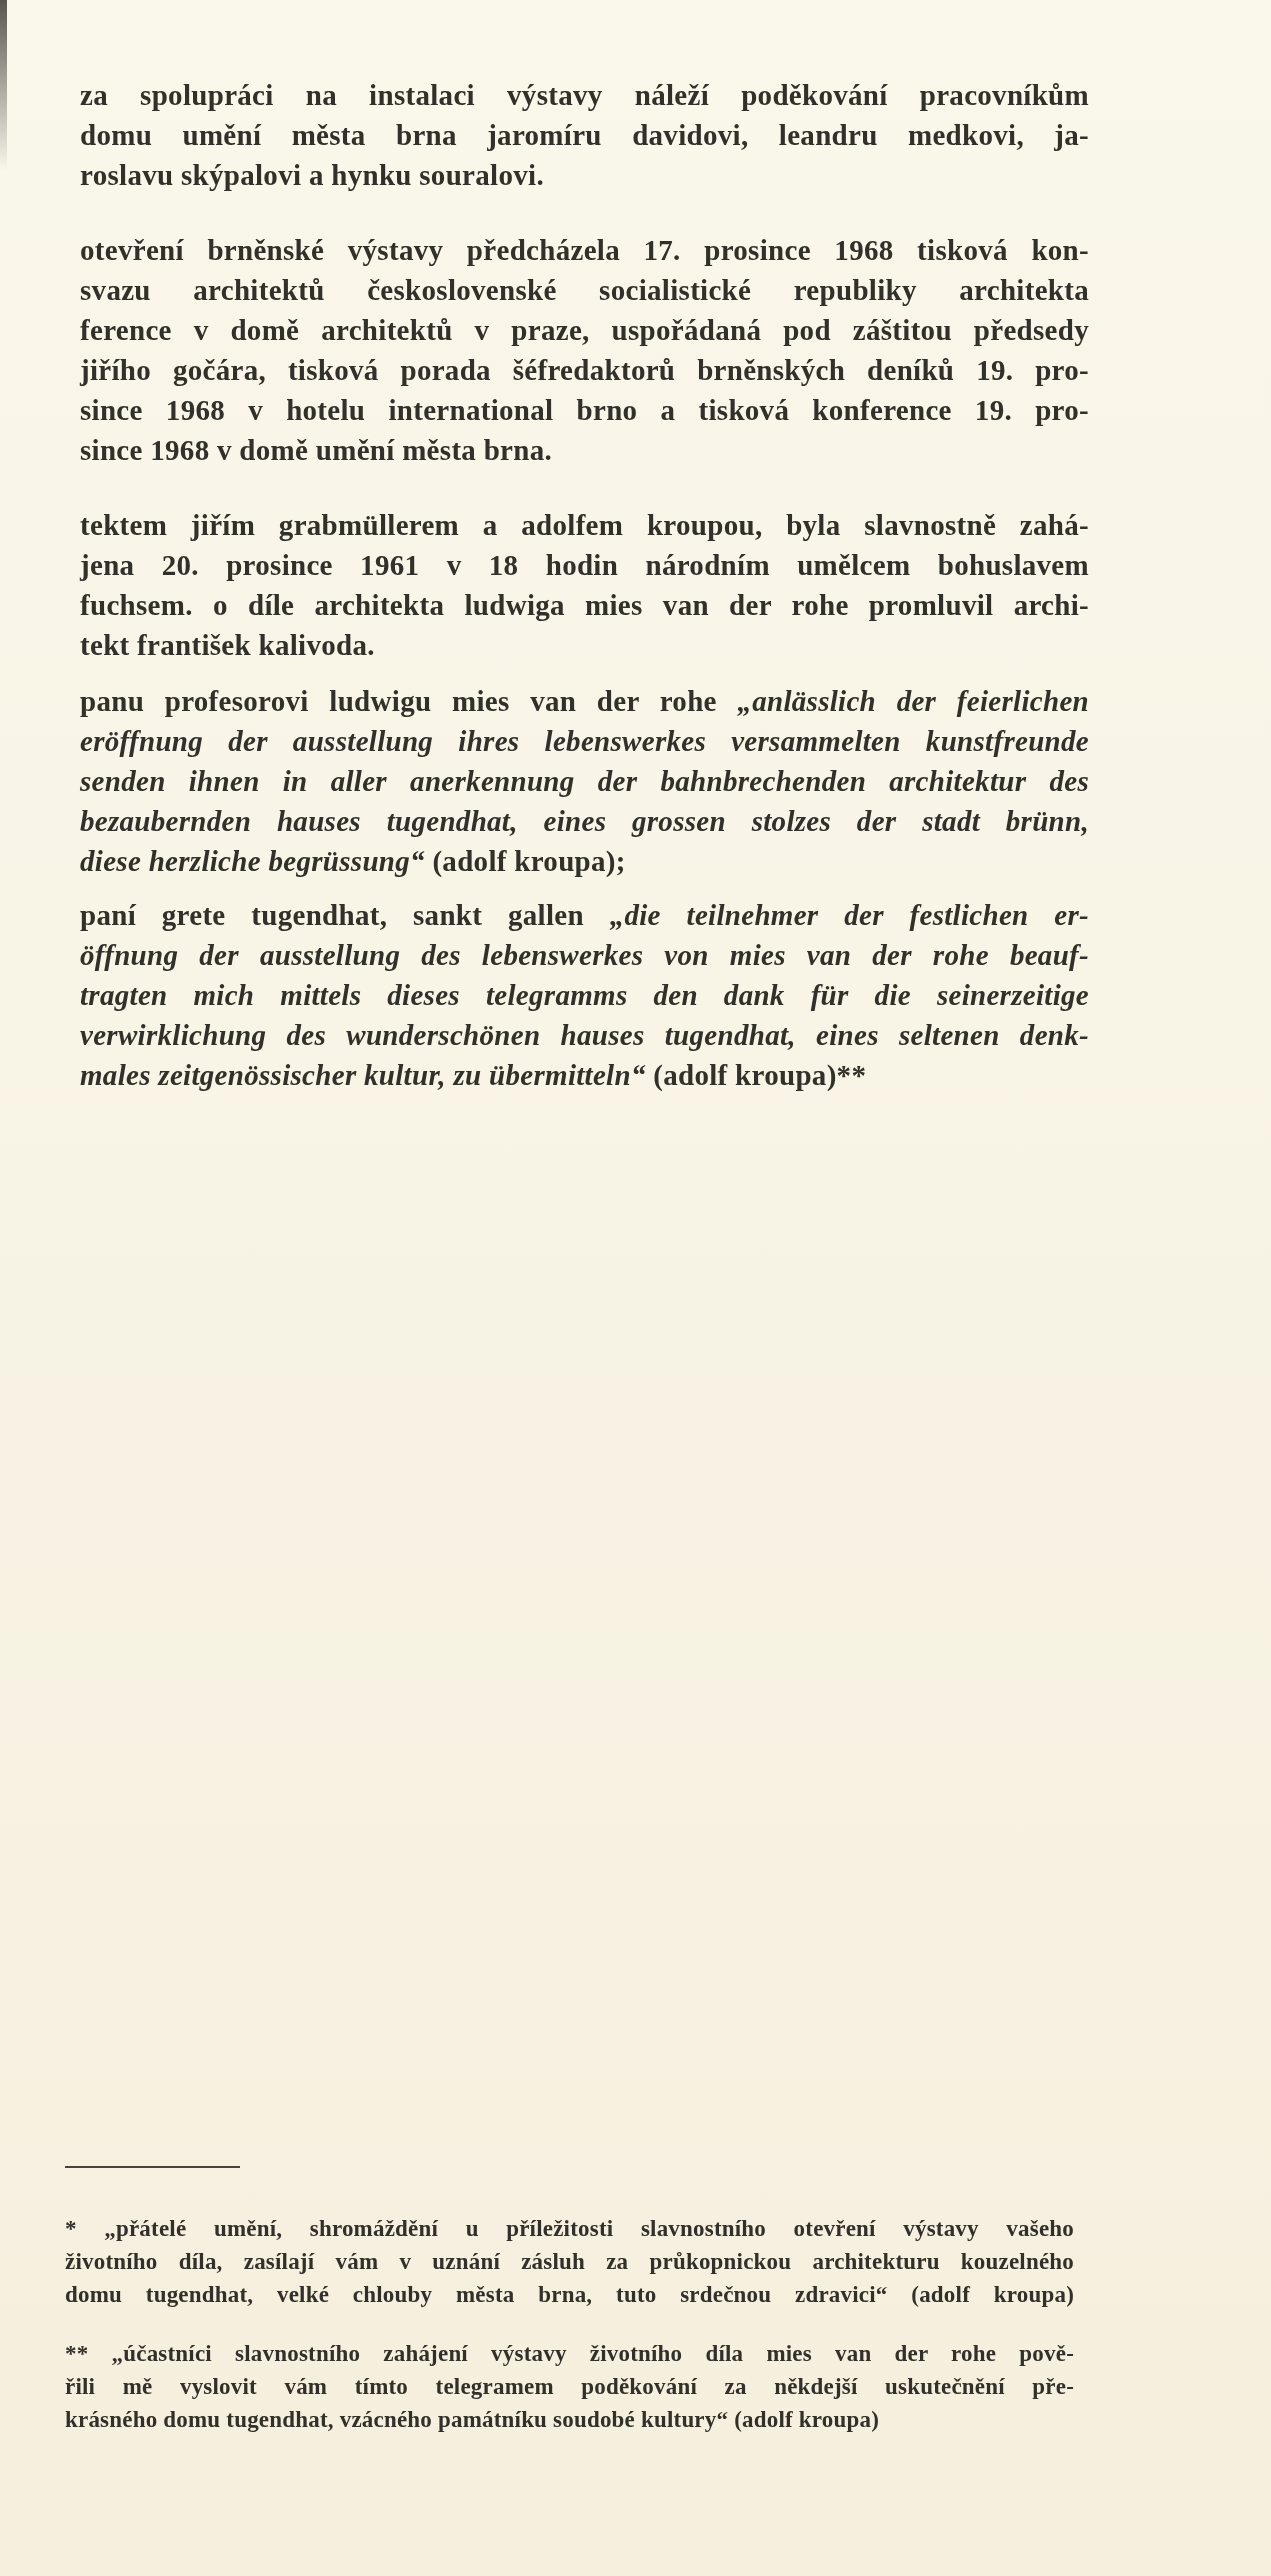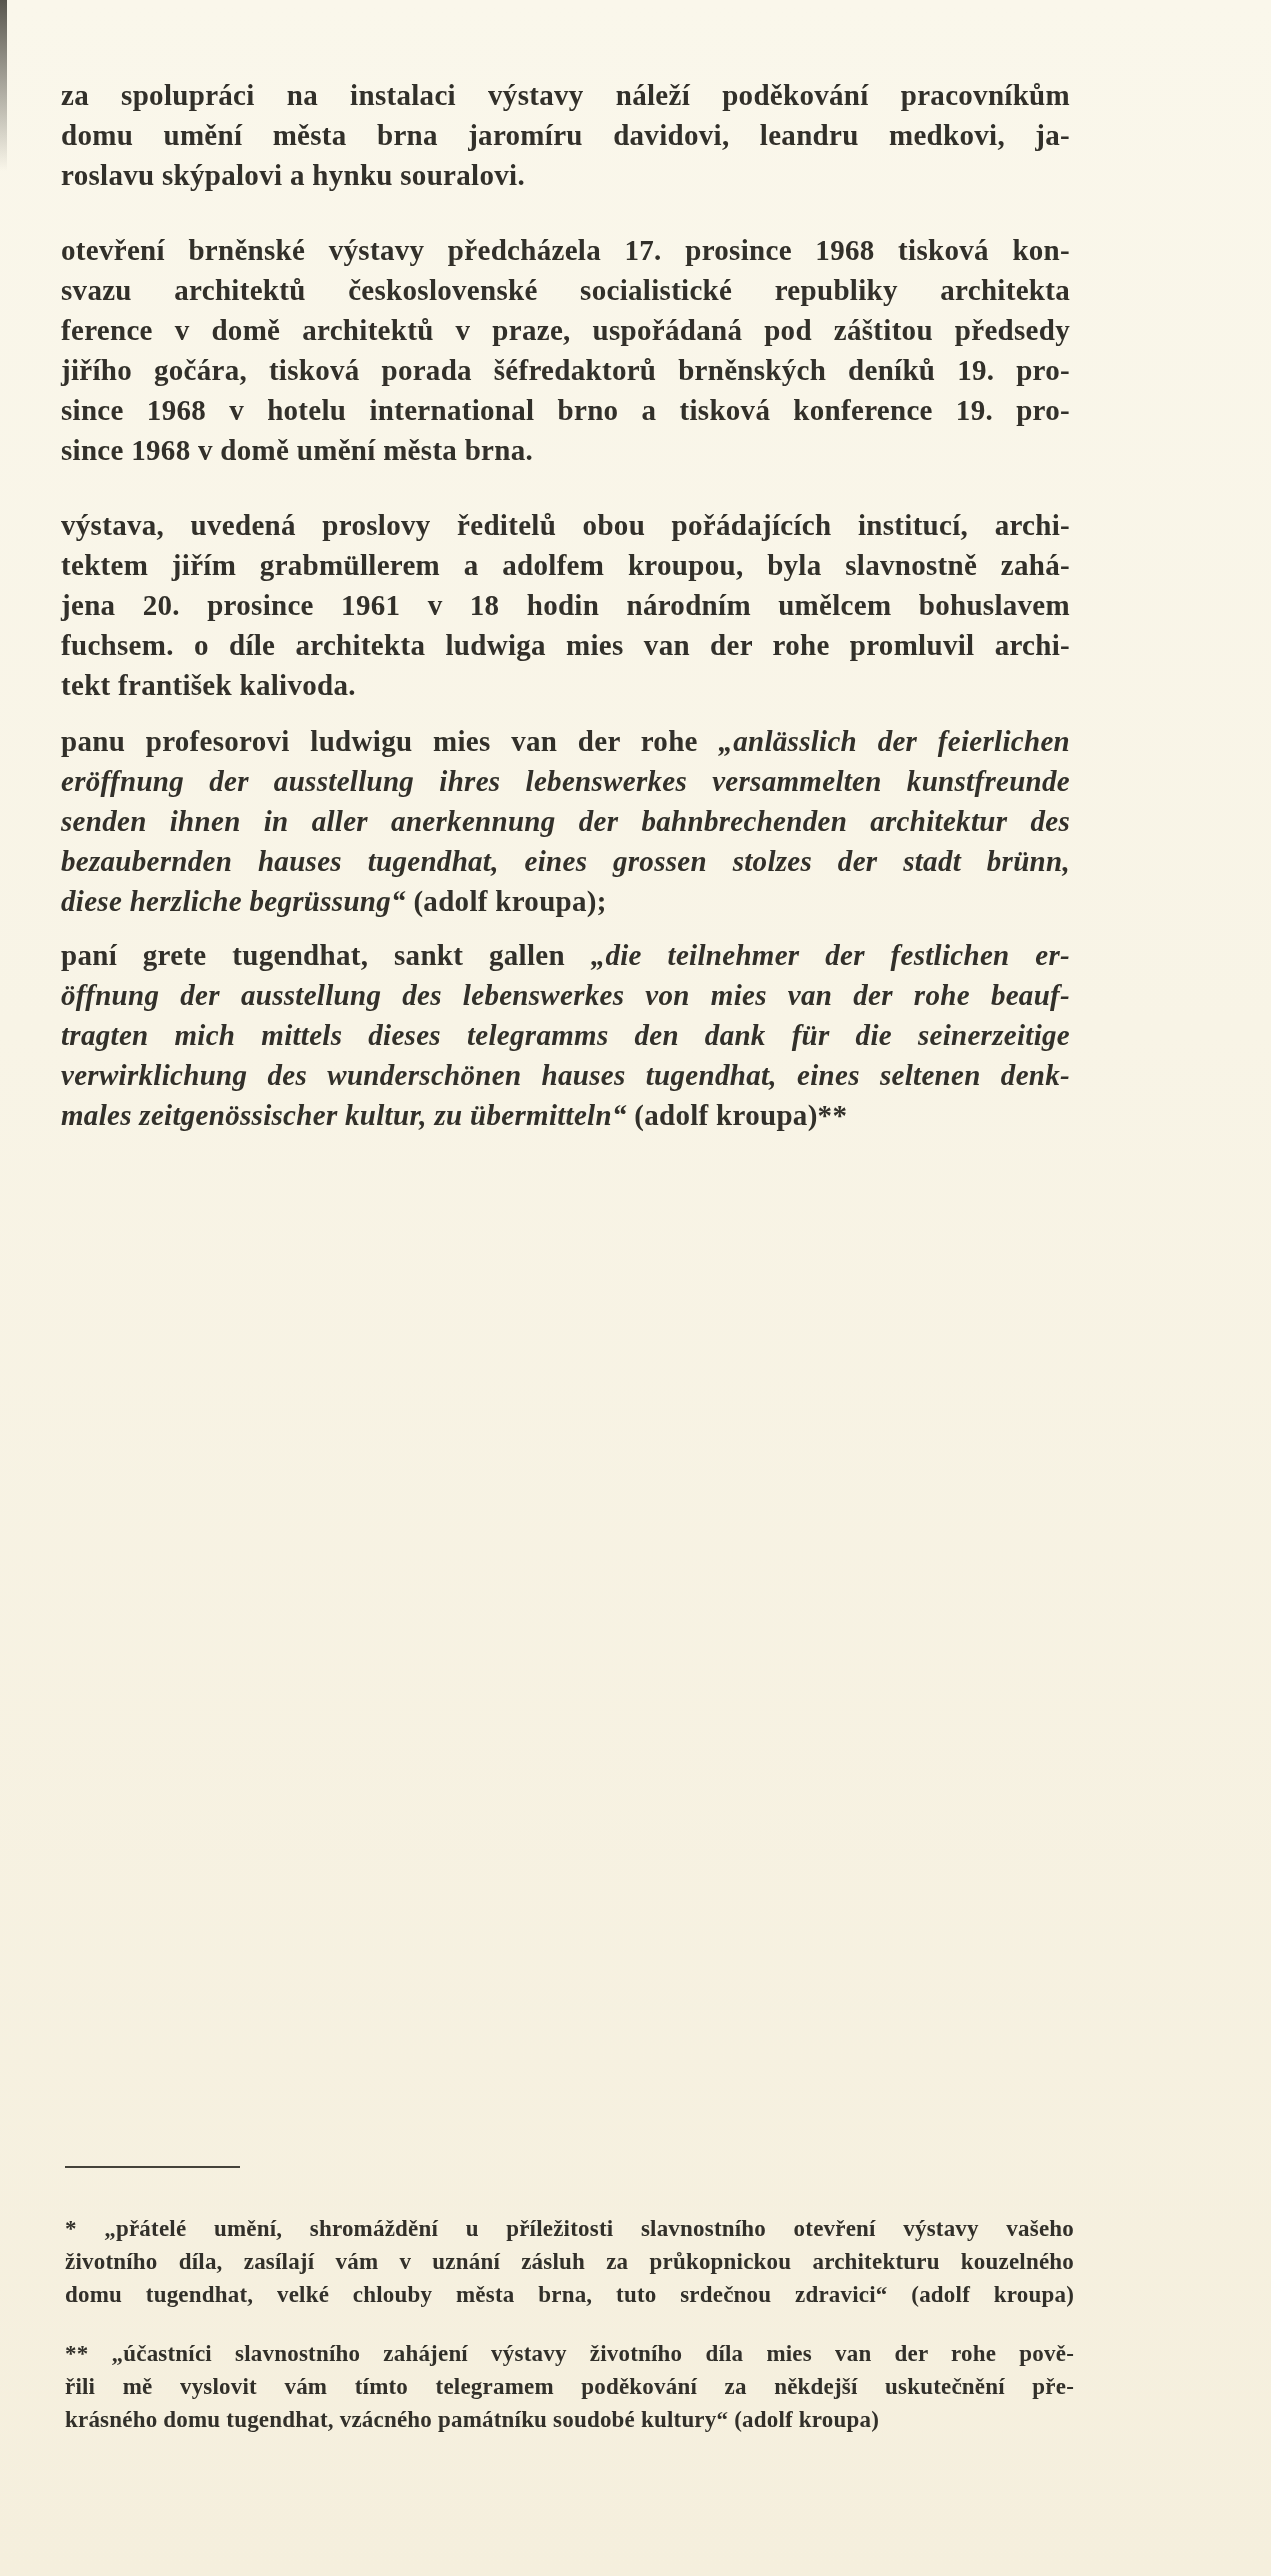--- a/index.html
+++ b/index.html
@@ -7,21 +7,21 @@
     width:1271px;height:2576px;position:relative;overflow:hidden;
     background:linear-gradient(180deg,#faf7eb 0%,#f8f4e6 40%,#f5efdd 100%);
     font-family:"Liberation Serif","DejaVu Serif",serif;
   }
   .page{position:absolute;inset:0;}
   .edge-artifact{
     position:absolute;left:0;top:0;width:7.2px;height:171px;
     background:linear-gradient(180deg,rgba(60,58,50,.85),rgba(60,58,50,0));
   }
   #main-text{
-    position:absolute;left:61px;top:75px;width:1009px;
+    position:absolute;left:80px;top:75px;width:1009px;
     color:#32302a;font-weight:700;font-size:29px;letter-spacing:0.3px;
   }
   .para{margin-top:35px;}
   .para:first-child{margin-top:0;}
   [data-name="para-telegram-mies"]{margin-top:16px;}
   [data-name="para-telegram-grete"]{margin-top:14.3px;}
   .line{line-height:40px;text-align:justify;text-align-last:justify;}
   .line.last{text-align-last:left;}
   .it{font-style:italic;}
   .rule{
@@ -51,21 +51,20 @@
       </div>
       <div class="para" data-name="para-press-conferences">
         <div class="line" data-name="text-line"><span data-name="body-text">otevření brněnské výstavy předcházela 17. prosince 1968 tisková kon-</span></div>
         <div class="line" data-name="text-line"><span data-name="body-text">svazu architektů československé socialistické republiky architekta</span></div>
         <div class="line" data-name="text-line"><span data-name="body-text">ference v domě architektů v praze, uspořádaná pod záštitou předsedy</span></div>
         <div class="line" data-name="text-line"><span data-name="body-text">jiřího gočára, tisková porada šéfredaktorů brněnských deníků 19. pro-</span></div>
         <div class="line" data-name="text-line"><span data-name="body-text">since 1968 v hotelu international brno a tisková konference 19. pro-</span></div>
         <div class="line last" data-name="text-line"><span data-name="body-text">since 1968 v domě umění města brna.</span></div>
       </div>
       <div class="para" data-name="para-opening">
-        <div class="line" data-name="text-line"><span data-name="body-text">výstava, uvedená proslovy ředitelů obou pořádajících institucí, archi-</span></div>
         <div class="line" data-name="text-line"><span data-name="body-text">tektem jiřím grabmüllerem a adolfem kroupou, byla slavnostně zahá-</span></div>
         <div class="line" data-name="text-line"><span data-name="body-text">jena 20. prosince 1961 v 18 hodin národním umělcem bohuslavem</span></div>
         <div class="line" data-name="text-line"><span data-name="body-text">fuchsem. o díle architekta ludwiga mies van der rohe promluvil archi-</span></div>
         <div class="line last" data-name="text-line"><span data-name="body-text">tekt františek kalivoda.</span></div>
       </div>
       <div class="para" data-name="para-telegram-mies">
         <div class="line" data-name="text-line"><span data-name="body-text">panu profesorovi ludwigu mies van der rohe </span><span class="it" data-name="quoted-german-text">„anlässlich der feierlichen</span></div>
         <div class="line" data-name="text-line"><span class="it" data-name="quoted-german-text">eröffnung der ausstellung ihres lebenswerkes versammelten kunstfreunde</span></div>
         <div class="line" data-name="text-line"><span class="it" data-name="quoted-german-text">senden ihnen in aller anerkennung der bahnbrechenden architektur des</span></div>
         <div class="line" data-name="text-line"><span class="it" data-name="quoted-german-text">bezaubernden hauses tugendhat, eines grossen stolzes der stadt brünn,</span></div>

